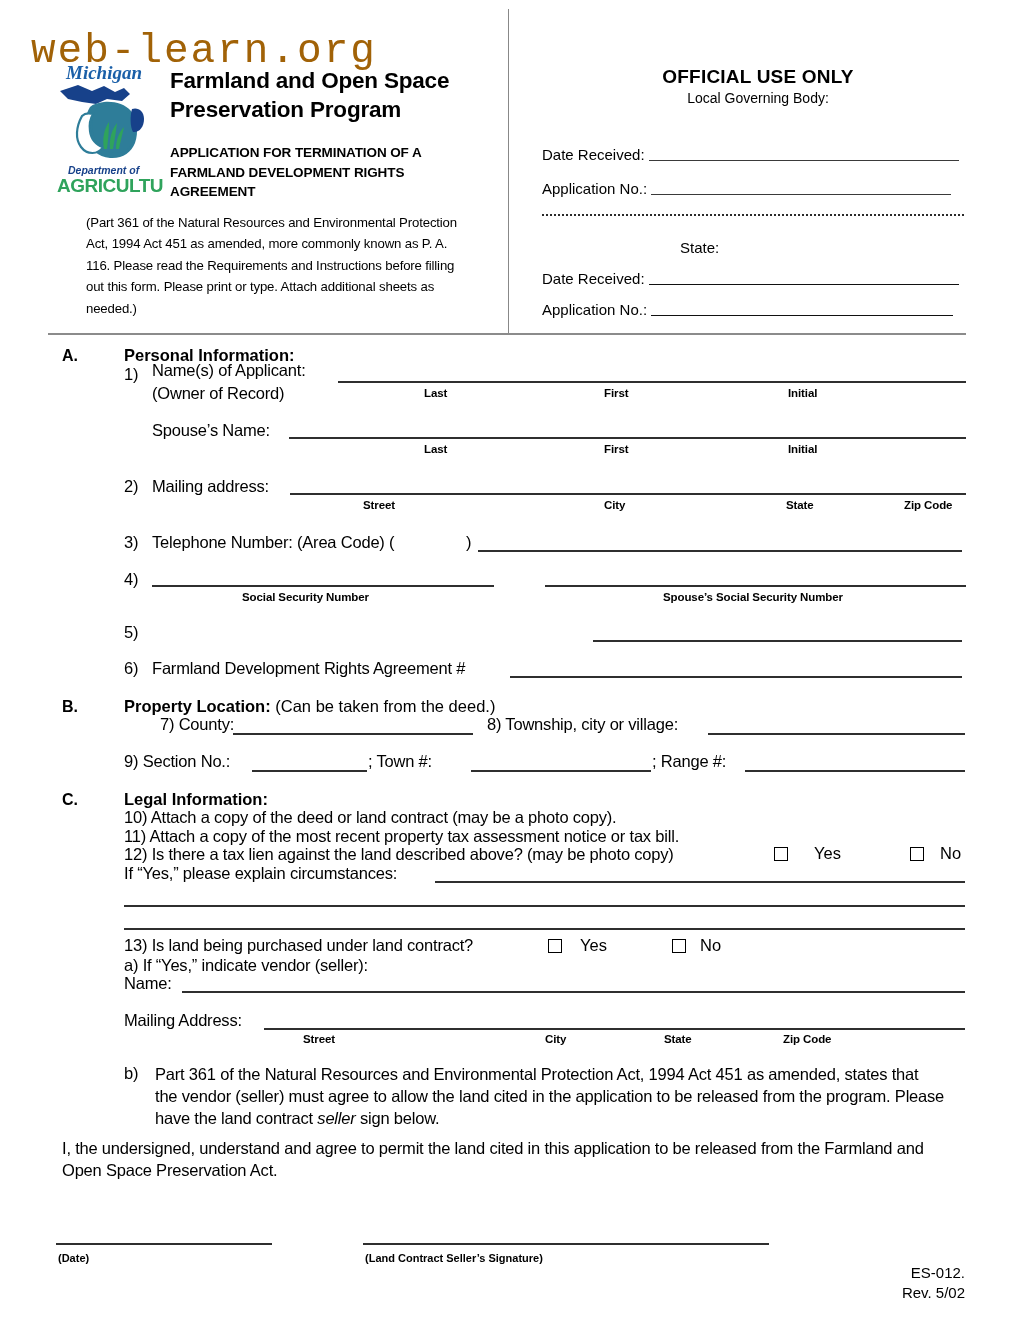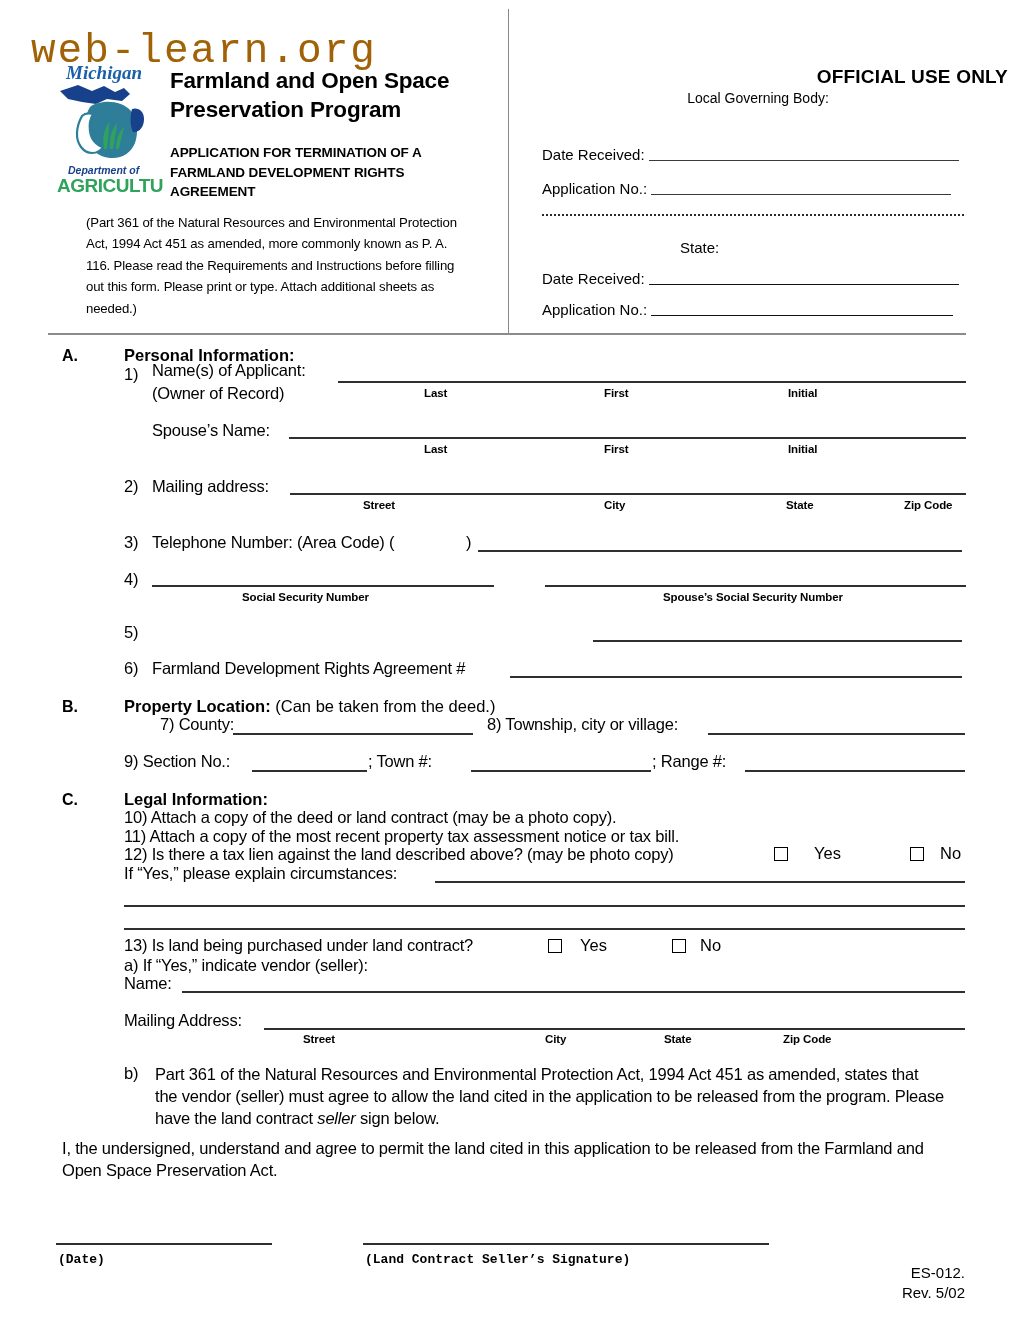--- a/index.html
+++ b/index.html
@@ -94,21 +94,21 @@
     font-size: 13.2px;
     line-height: 1.62;
     letter-spacing: -0.15px;
   }
 
   .official-title {
     position: absolute;
     left: 508px;
     top: 57px;
     width: 500px;
-    text-align: right;
+    text-align: center;
     font-size: 19px;
     font-weight: bold;
     letter-spacing: 0.2px;
   }
   .official-sub {
     position: absolute;
     left: 508px;
     top: 81px;
     width: 500px;
     text-align: center;
@@ -196,24 +196,23 @@
   .para {
     position: absolute;
     font-size: 16.5px;
     line-height: 1.33;
     letter-spacing: -0.2px;
   }
   .para i { font-style: italic; }
 
   .sig-cap {
     position: absolute;
-    font-size: 13px;
-    font-weight: bold;
-    white-space: nowrap;
-    font-family: Liberation Mono, monospace;
+    font-size: 11px;
+    font-weight: bold;
+    white-space: nowrap;
   }
   .formid {
     position: absolute;
     font-size: 15px;
     text-align: right;
     line-height: 1.35;
   }
 </style>
 </head>
 <body>

